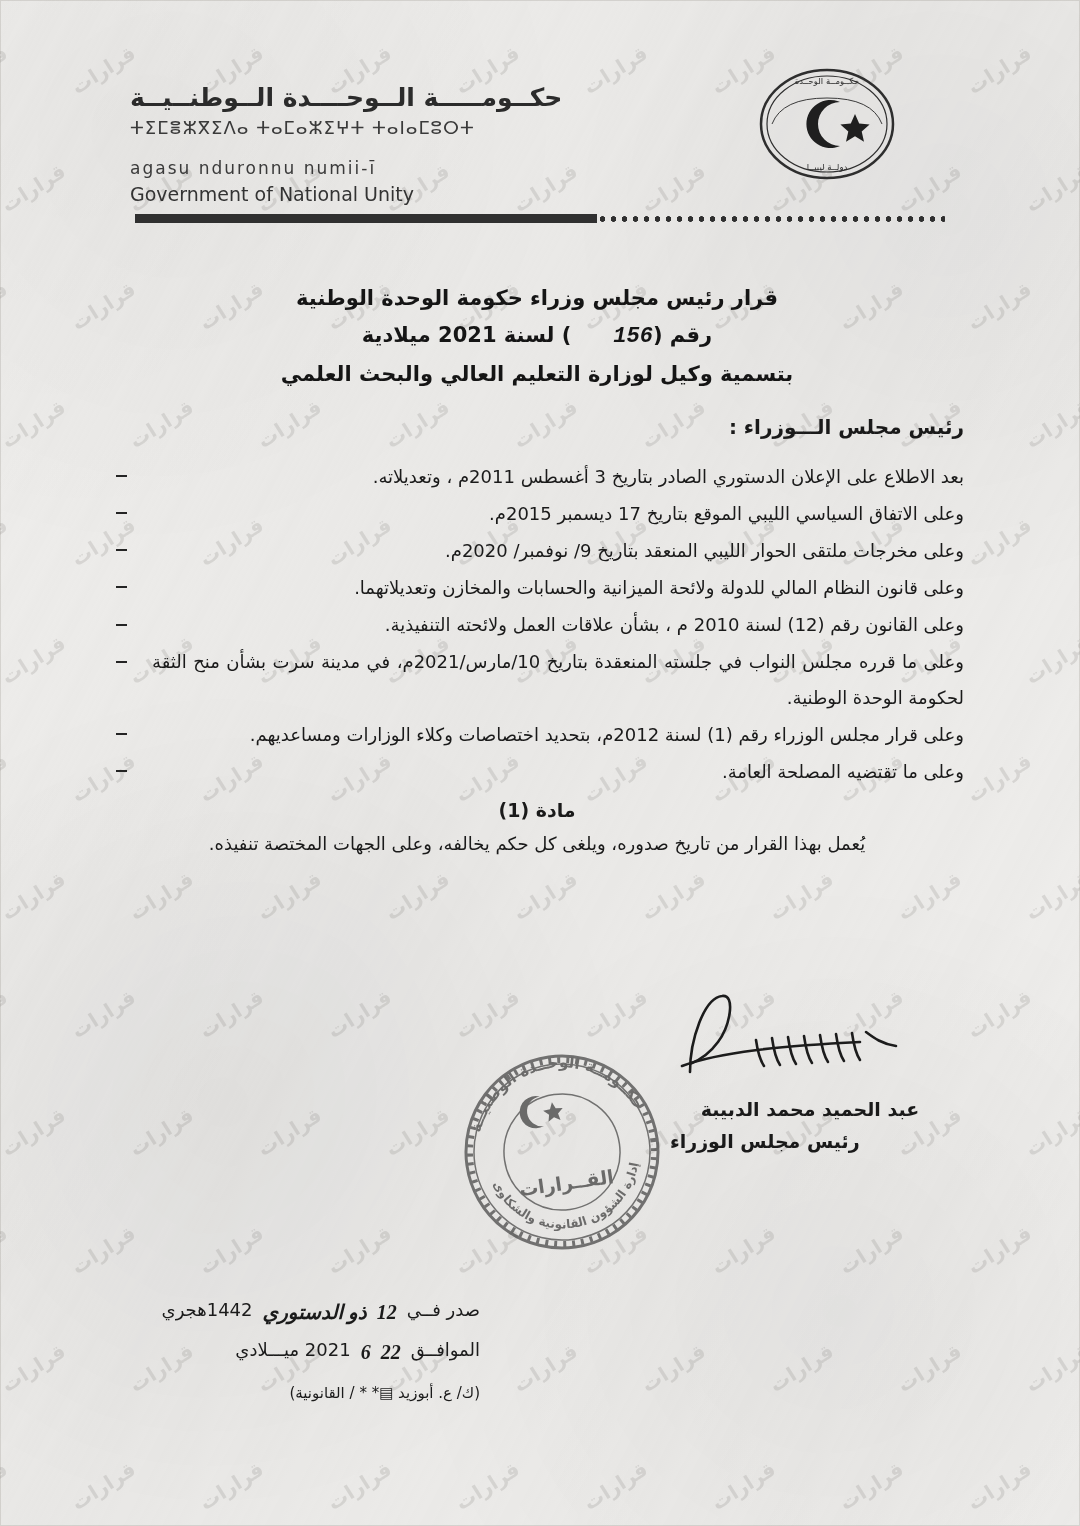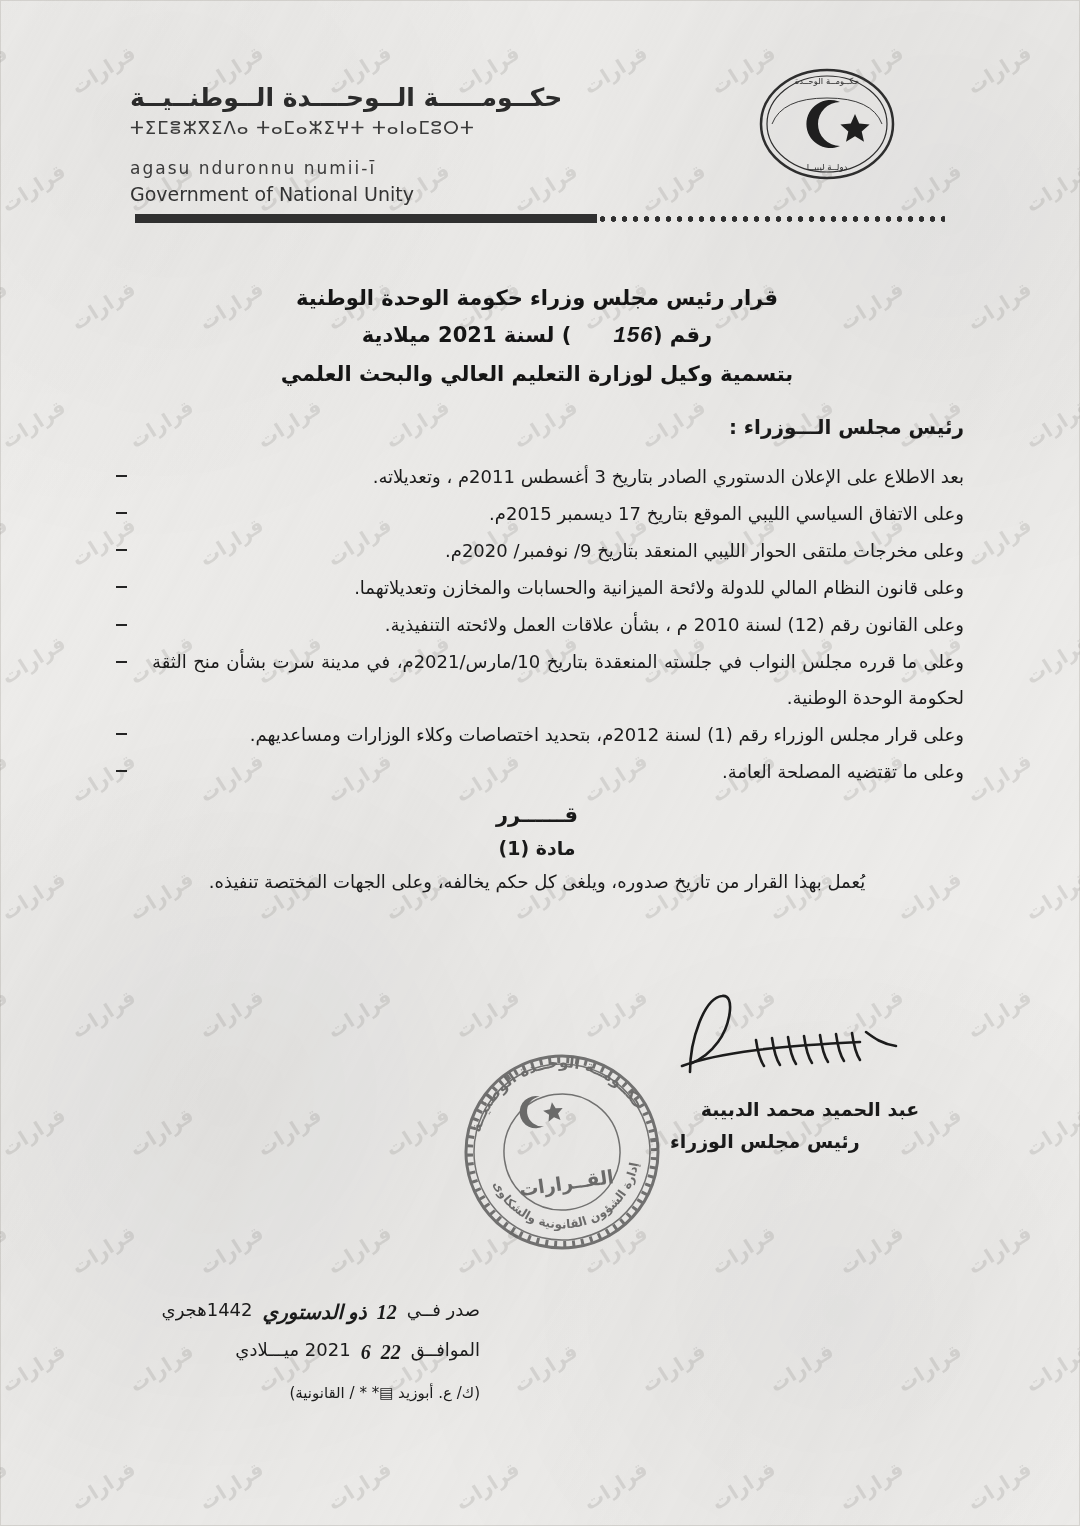--- a/index.html
+++ b/index.html
@@ -482,21 +482,20 @@
       <li>
           <span class="dash"></span>
           <span class="txt">وعلى قرار مجلس الوزراء رقم (1) لسنة 2012م، بتحديد اختصاصات وكلاء الوزارات ومساعديهم.</span>
         </li>
       <li>
           <span class="dash"></span>
           <span class="txt">وعلى ما تقتضيه المصلحة العامة.</span>
         </li>
     </ul>
 
-    <div class="qarrar">قــــــرر</div>
 
     <div class="article-head">مادة (1)</div>
 
     <div class="article-body">يُعمل بهذا القرار من تاريخ صدوره، ويلغى كل حكم يخالفه، وعلى الجهات المختصة تنفيذه.</div>
   </div>
 
   <div class="signature-area">
 
     <div class="sig-scribble">
       <svg viewBox="0 0 270 110" xmlns="http://www.w3.org/2000/svg">

